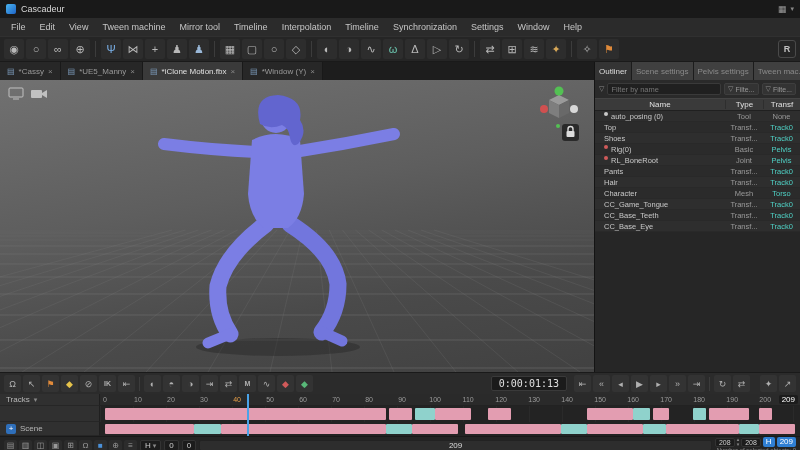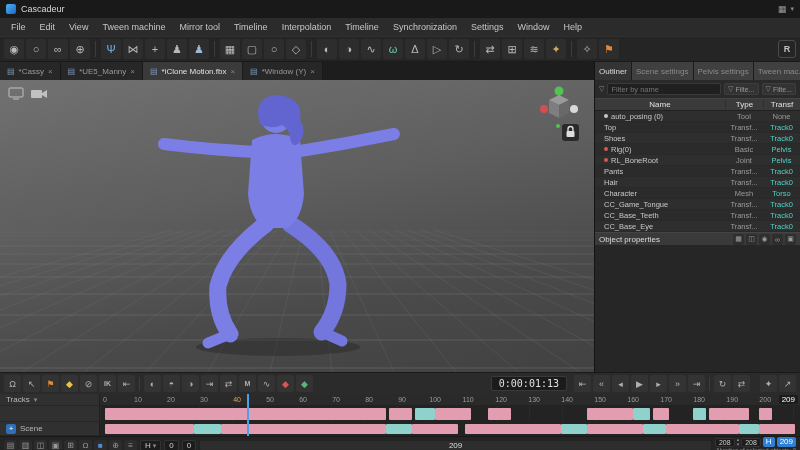--- a/index.html
+++ b/index.html
@@ -34,21 +34,21 @@
 .funnel{color:#8a8a8a;font-size:7px}
 .filter-input{flex:1;min-width:0;background:#202020;border:1px solid #3a3a3a;color:#aaa;font-size:7.5px;height:12px;padding:0 3px;border-radius:2px;font-family:inherit}
 .fbtn{display:flex;align-items:center;gap:2px;background:#333;border:1px solid #3e3e3e;border-radius:2px;font-size:7px;color:#999;padding:1px 3px;white-space:nowrap}
 .ohdr{display:flex;height:13px;background:#3a3a3a;color:#e0e0e0;font-size:8px;align-items:center;border-top:1px solid #444;border-bottom:1px solid #202020}
 .hc{text-align:center}
 .hc-name{flex:1}
 .hc-type{width:38px;border-left:1px solid #2e2e2e}
 .hc-track{width:37px;border-left:1px solid #2e2e2e}
 .o-row{display:flex;height:11px;align-items:center;background:#2e2e2e;border-bottom:1px solid #292929;font-size:7.5px}
 .o-row.alt{background:#2b2b2b}
-.oc-name{flex:1;display:flex;align-items:center;gap:3px;padding-left:9px;color:#c9c9c9;overflow:hidden;white-space:nowrap}
+.oc-name{flex:1;display:flex;gap:3px;padding-left:9px;color:#c9c9c9;overflow:hidden;white-space:nowrap}
 .bullet{width:4px;height:4px;border-radius:50%;flex:0 0 4px}
 .oc-type{width:38px;text-align:center;color:#9a9a9a}
 .oc-track{width:37px;text-align:center;color:#9a9a9a}
 .oc-track.teal{color:#4fd1c5}
 .props-bar{display:flex;align-items:center;height:13px;background:#3a3a3a;padding:0 4px;gap:2px;border-top:1px solid #454545;font-size:8px;color:#ddd}
 .props-label{flex:1}
 .pico{width:11px;height:11px;background:#2e2e2e;border-radius:2px;color:#9a9a9a;font-size:7px;display:flex;align-items:center;justify-content:center}
 .panel-empty{flex:1;background:#262626}
 .playbar{flex:0 0 22px;background:#2b2b2b;display:flex;align-items:center;gap:2px;padding:0 4px;border-top:1px solid #1a1a1a}
 .pgroup{display:flex;gap:2px;align-items:center}
@@ -356,30 +356,20 @@
             <div class="oc-track teal">Track0</div>
           </div>
           <div class="o-row">
             <div class="oc-name">
               <div class="ntext">CC_Base_Eye</div>
             </div>
             <div class="oc-type">Transf...</div>
             <div class="oc-track teal">Track0</div>
           </div>
         </div>
-      <div class="props-bar">
-        <span class="props-label">Object properties</span>
-        <span id="props-icons" class="pgroup">
-            <div class="pico">▦</div>
-            <div class="pico">◫</div>
-            <div class="pico">◉</div>
-            <div class="pico">∞</div>
-            <div class="pico">▣</div>
-          </span>
-      </div>
       <div class="panel-empty"></div>
     </div>
   </div>
 
   <div class="playbar">
     <div id="playbar-left" class="pgroup">
         <div class="pbtn">Ω</div>
         <div class="pbtn">↖</div>
         <div class="pbtn" style="color: rgb(224, 138, 58);">⚑</div>
         <div class="pbtn" style="color: rgb(230, 195, 74);">◆</div>

